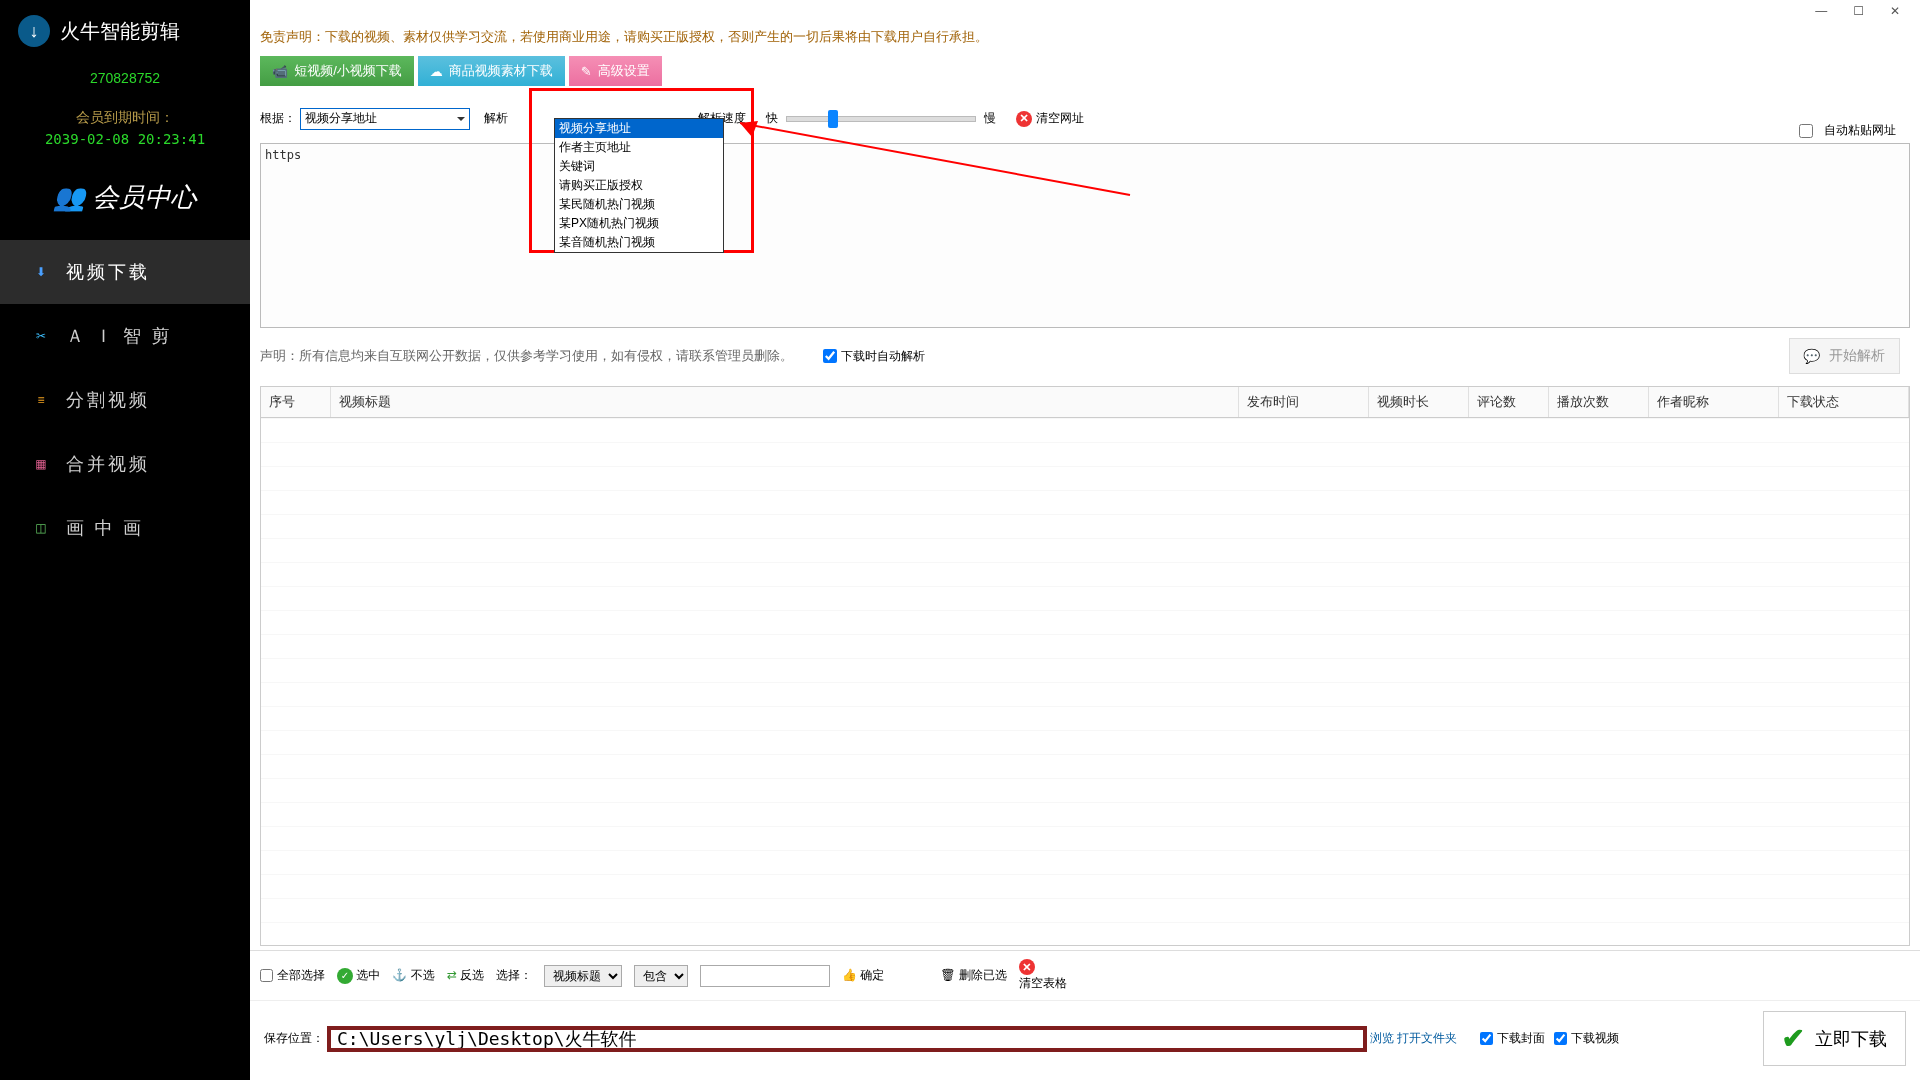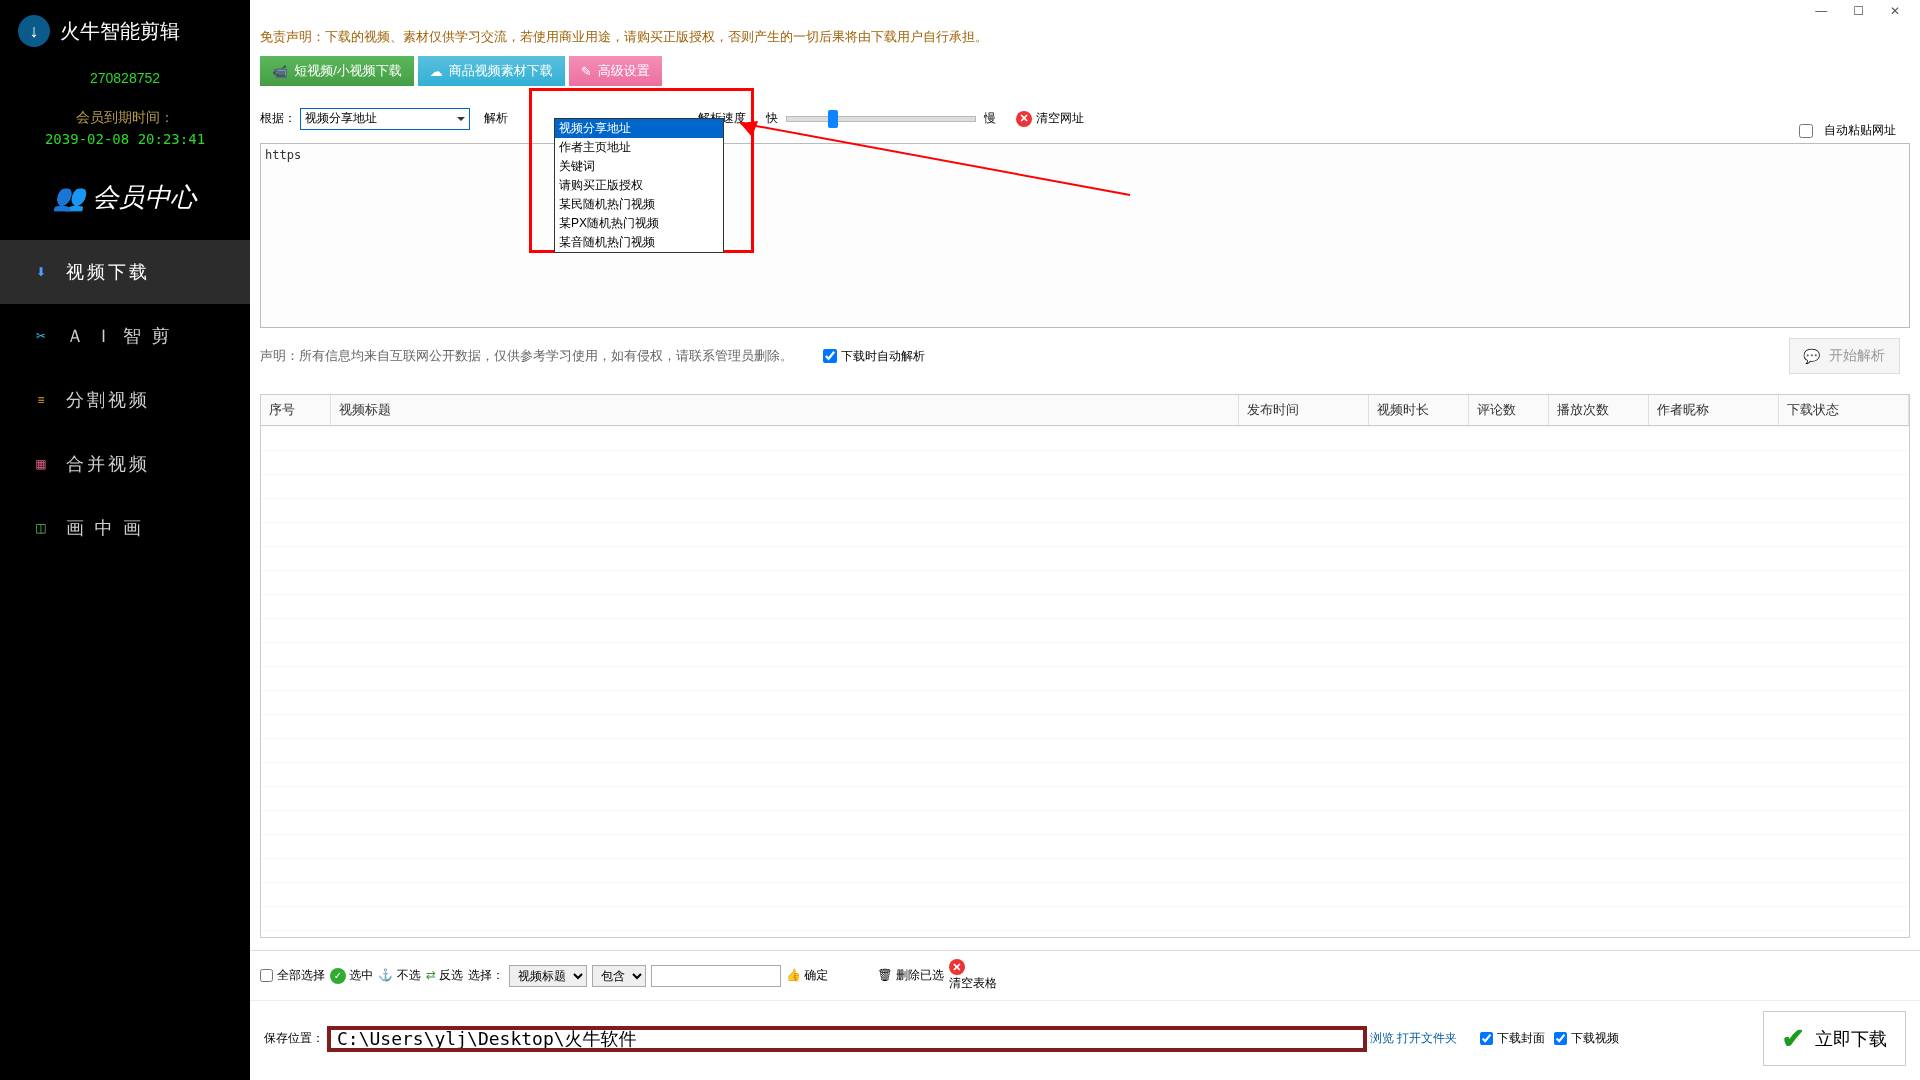--- a/index.html
+++ b/index.html
@@ -40,26 +40,26 @@
 .clear-url { display: flex; align-items: center; gap: 4px; cursor: pointer; }
 .red-circle { width: 16px; height: 16px; border-radius: 50%; background: #e33; color: #fff; display: flex; align-items: center; justify-content: center; font-size: 11px; font-weight: bold; }
 .auto-paste { margin-left: auto; display: flex; align-items: center; gap: 11px; margin-right: 14px; margin-top: 24px; }
 .auto-paste input { width: 14px; height: 14px; }
 .url-textarea { margin: 0 10px; height: 185px; border: 1px solid #bbb; background: #fdfdfd; padding: 4px; font-family: monospace; font-size: 12px; color: #333; overflow: auto; resize: none; }
 .note-row { display: flex; align-items: center; padding: 10px 10px 8px; }
 .note-text { color: #666; font-size: 13px; }
 .chk-auto-parse { margin-left: 30px; display: flex; align-items: center; gap: 4px; }
 .chk-auto-parse input { width: 14px; height: 14px; }
 .start-parse { margin-left: auto; margin-right: 10px; padding: 8px 14px; background: #f5f5f5; color: #999; border: 1px solid #ddd; display: flex; align-items: center; gap: 8px; font-size: 14px; cursor: not-allowed; }
-.table-wrap { flex: 1; margin: 12px 10px; border: 1px solid #ccc; overflow: auto; display: flex; flex-direction: column; }
+.table-wrap { flex: 1; margin: 4px 10px; border: 1px solid #ccc; overflow: auto; display: flex; flex-direction: column; }
 .table-head { display: flex; background: #fafafa; border-bottom: 1px solid #ccc; }
 .th { padding: 6px 8px; border-right: 1px solid #e0e0e0; font-size: 13px; color: #333; }
 .th.c0 { width: 70px; } .th.c1 { flex: 1; } .th.c2 { width: 130px; } .th.c3 { width: 100px; } .th.c4 { width: 80px; } .th.c5 { width: 100px; } .th.c6 { width: 130px; } .th.c7 { width: 130px; }
 .table-body { flex: 1; background: #fff; background-image: linear-gradient(#f7f7f7 1px, transparent 1px); background-size: 100% 24px; }
-.bottom-bar { display: flex; align-items: center; padding: 8px 10px; gap: 5px; border-top: 1px solid #ddd; }
+.bottom-bar { display: flex; align-items: center; padding: 8px 10px; gap: 12px; border-top: 1px solid #ddd; }
 .bottom-bar label { display: flex; align-items: center; gap: 4px; }
 .small-select { height: 22px; border: 1px solid #aaa; font-size: 12px; padding: 0 4px; }
 .small-input { height: 22px; width: 130px; border: 1px solid #aaa; }
 .form-footer { display: flex; align-items: center; padding: 10px 14px 14px; gap: 3px; border-top: 1px solid #eee; }
 .path-input { flex: 1; max-width: 1040px; height: 26px; border: 4px solid #7f1d1d; padding: 0 6px; font-family: monospace; font-size: 18px; }
 .link-btn { color: #005a9e; cursor: pointer; }
 .chk-inline { display: flex; align-items: center; gap: 4px; margin-left: 6px; }
 .download-btn { margin-left: auto; background: #fff; border: 1px solid #ccc; padding: 10px 18px; display: flex; align-items: center; gap: 10px; font-size: 18px; cursor: pointer; }
 .green-check { color: #1e9b1e; font-size: 28px; font-weight: bold; }
 .green-dot { width: 16px; height: 16px; border-radius: 50%; background: #3a3; color: #fff; display: inline-flex; align-items: center; justify-content: center; font-size: 10px; }

